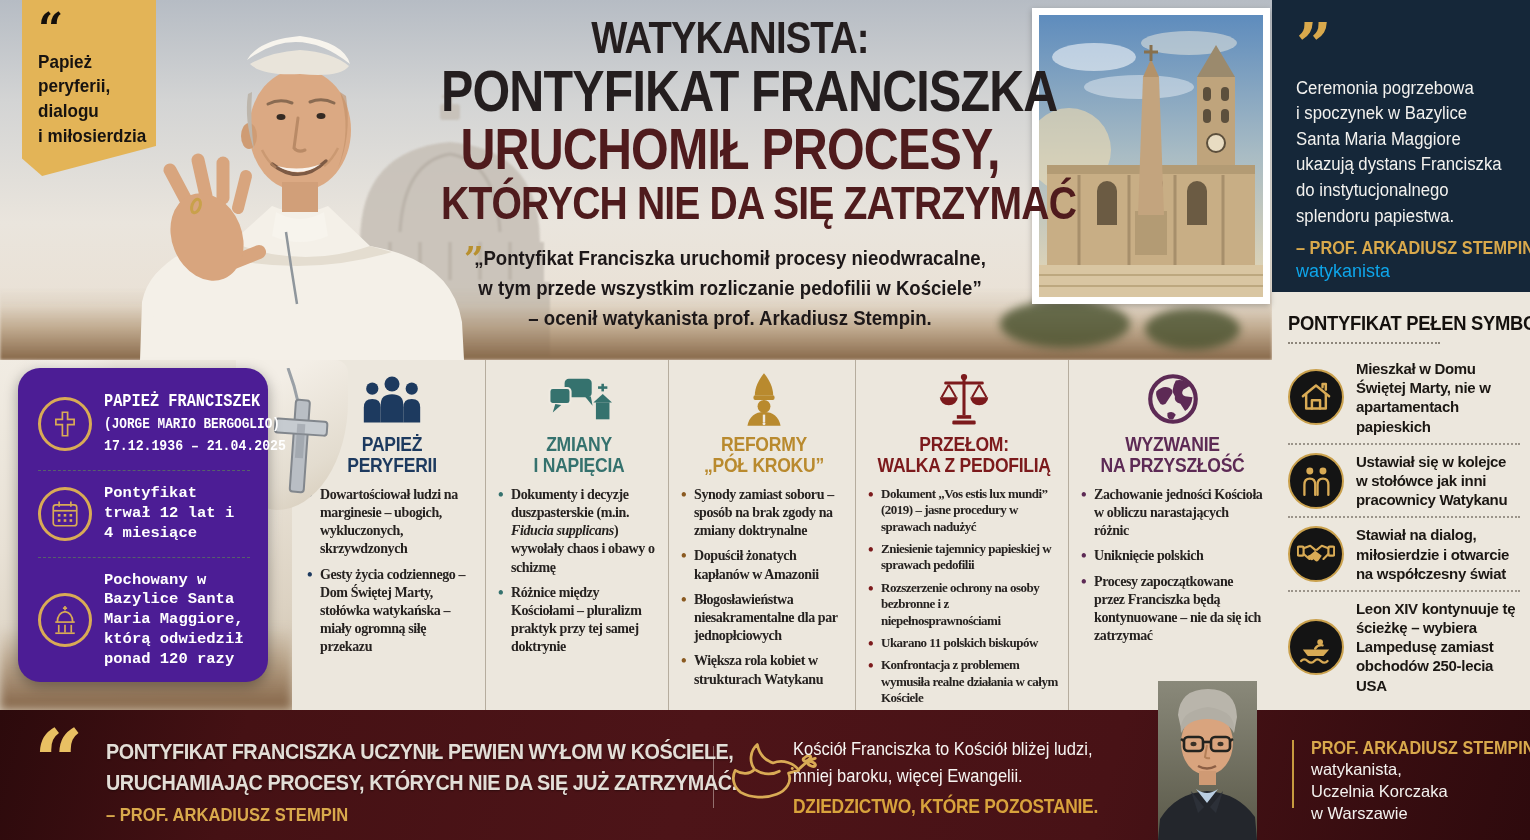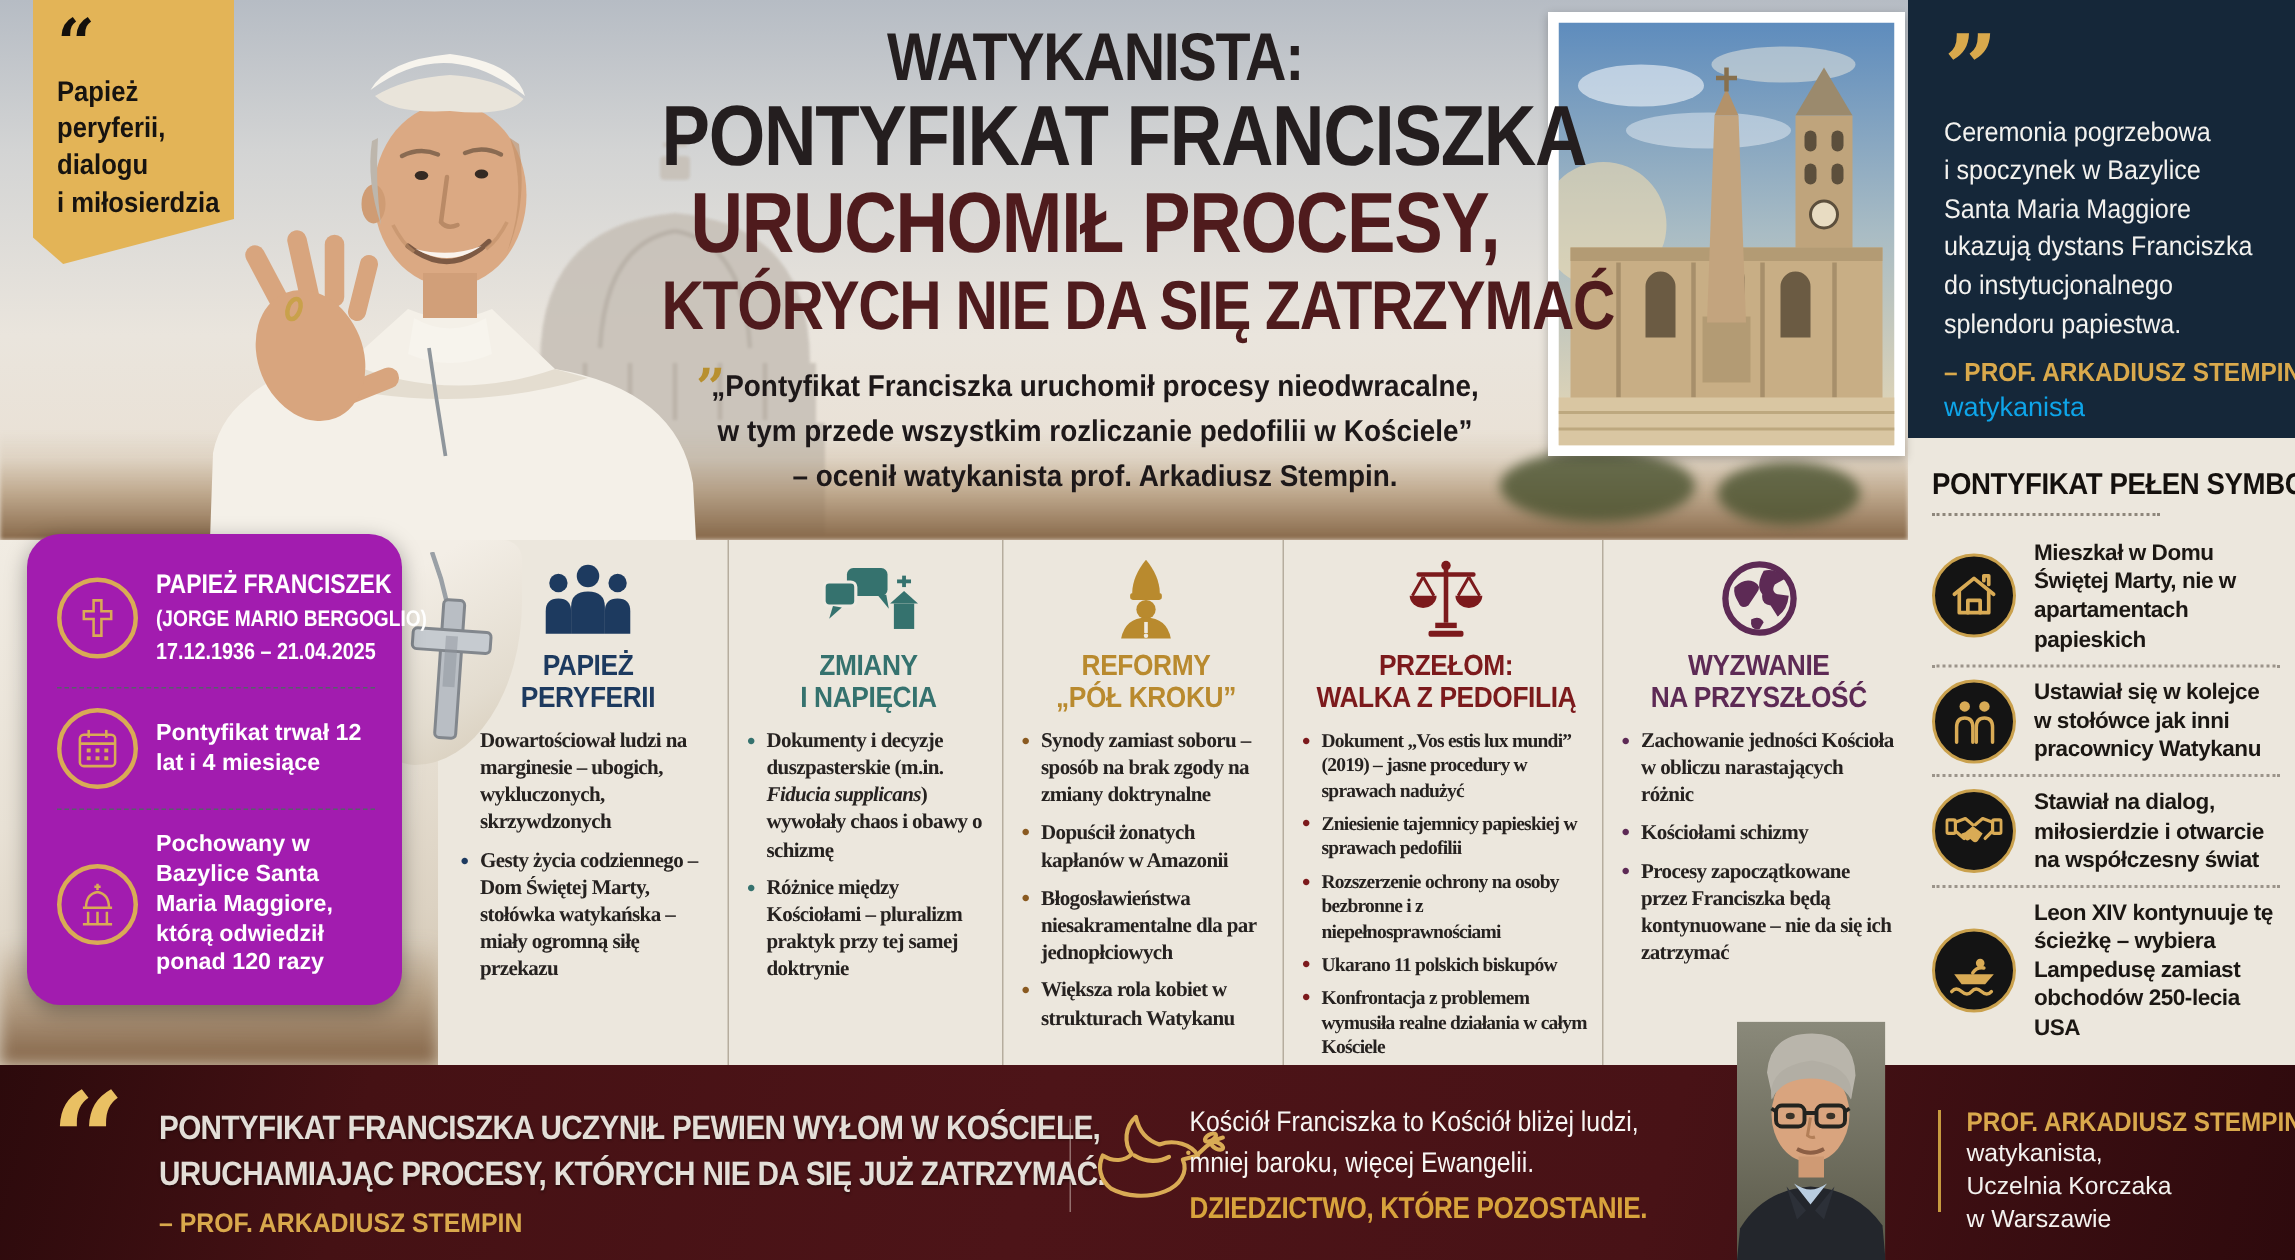--- a/index.html
+++ b/index.html
@@ -64,22 +64,22 @@
   .bullets li{position:relative;padding-left:13px;font-size:14px;font-weight:700;letter-spacing:-.4px;
     color:#262220;line-height:1.3;margin-bottom:7px;font-family:Liberation Serif, serif;}
   .bullets li::before{content:"\2022";position:absolute;left:0;top:-1px;font-size:16px;}
   .c1 .col-title{color:#1d3a5f}.c1 .bullets li::before{color:#1d3a5f}
   .c2 .col-title{color:#35726e}.c2 .bullets li::before{color:#35726e}
   .c3 .col-title{color:#b98a2e}.c3 .bullets li::before{color:#8a5a20}
   .c4 .col-title{color:#7c1a1c}.c4 .bullets li::before{color:#7c1a1c}
   .c4 .bullets li{font-size:13px;letter-spacing:-.5px;line-height:1.26;margin-bottom:6px;}
   .c5 .col-title{color:#5d2a55}.c5 .bullets li::before{color:#5d2a55}
   
-  .card{position:absolute;left:18px;top:356px;width:250px;height:314px;background:#a21caf;border-radius:22px;
-    box-sizing:border-box;padding:22px 18px 0 20px;z-index:5;box-shadow:0 4px 14px rgba(0,0,0,.35);}
+  .card{position:absolute;left:18px;top:368px;width:250px;height:314px;background:#4c1d95;border-radius:22px;
+    box-sizing:border-box;padding:22px 18px 0 20px;z-index:5;box-shadow:0 4px 14px rgba(0,0,0,.35);font-family:Liberation Mono, monospace;}
   .card-row{display:flex;align-items:center;gap:12px;}
   .card-icon{flex:0 0 54px;width:54px;height:54px;border-radius:50%;border:3px solid #d9ab55;
     display:flex;align-items:center;justify-content:center;box-sizing:border-box;}
   .card-text{color:#fff;font-size:15.5px;font-weight:700;line-height:1.28;}
   .card-name{font-size:18px;white-space:nowrap;transform:scaleX(.85);transform-origin:left;}
   .card-name2{font-size:15px;white-space:nowrap;transform:scaleX(.85);transform-origin:left;margin-top:2px;}
   .card-dates{font-size:15.5px;font-weight:700;white-space:nowrap;transform:scaleX(.85);transform-origin:left;margin-top:3px;}
   .card-sep{border-top:1px dashed #56606b;margin:13px 0;}
   
   .sidebar{position:absolute;left:1272px;top:292px;width:258px;height:418px;box-sizing:border-box;
@@ -431,21 +431,21 @@
           <path d="M31 8 q10-2 15 6 l-7 4 q-3 5 2 7 l8 1 q-1 10-8 15 l-5-8 q-7-1-6-8 q-5-6 1-17 z"></path>
           <path d="M22 43 q6-3 9 2 l-3 5 q-7 1-6-7 z"></path>
         </svg>
       </div>
       <div class="col-title">
         <div>WYZWANIE</div>
           <div>NA PRZYSZŁOŚĆ</div>
       </div>
       <ul class="bullets">
         <li>Zachowanie jedności Kościoła w obliczu narastających różnic</li>
-        <li>Kościołami schizmy</li>
+        <li>Uniknięcie polskich</li>
         <li>Procesy zapoczątkowane przez Franciszka będą kontynuowane – nie da się ich zatrzymać</li>
       </ul>
     </div>
   </div>
 
   <div class="sidebar">
     <div class="sb-title">PONTYFIKAT PEŁEN SYMBOLI</div>
     <div class="sb-rule"></div>
 
     <div class="sym-item">

